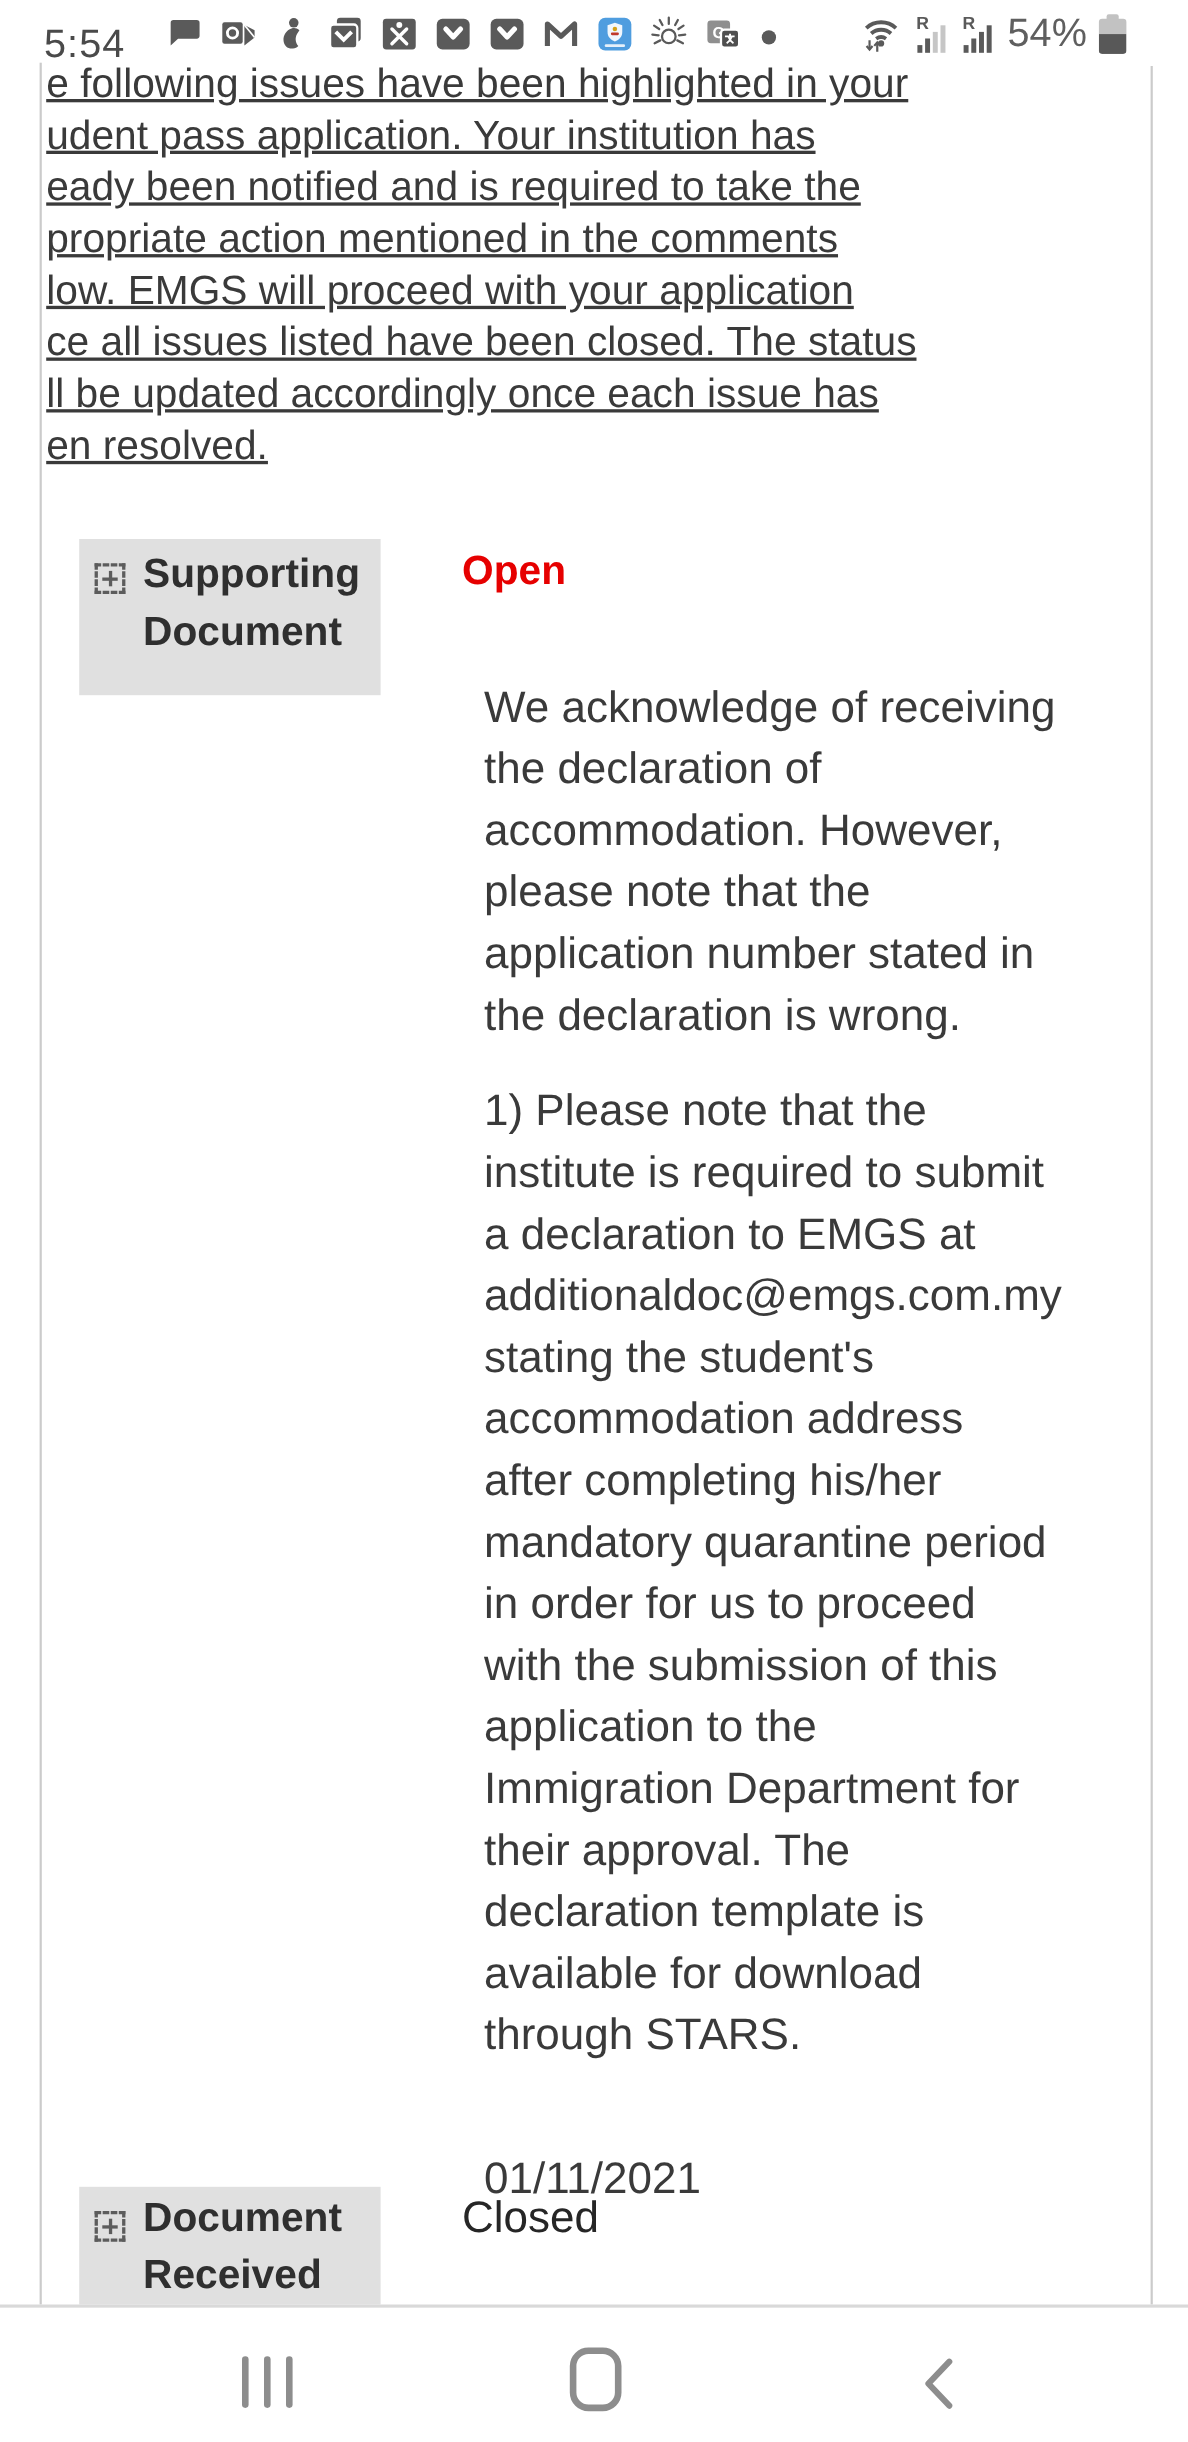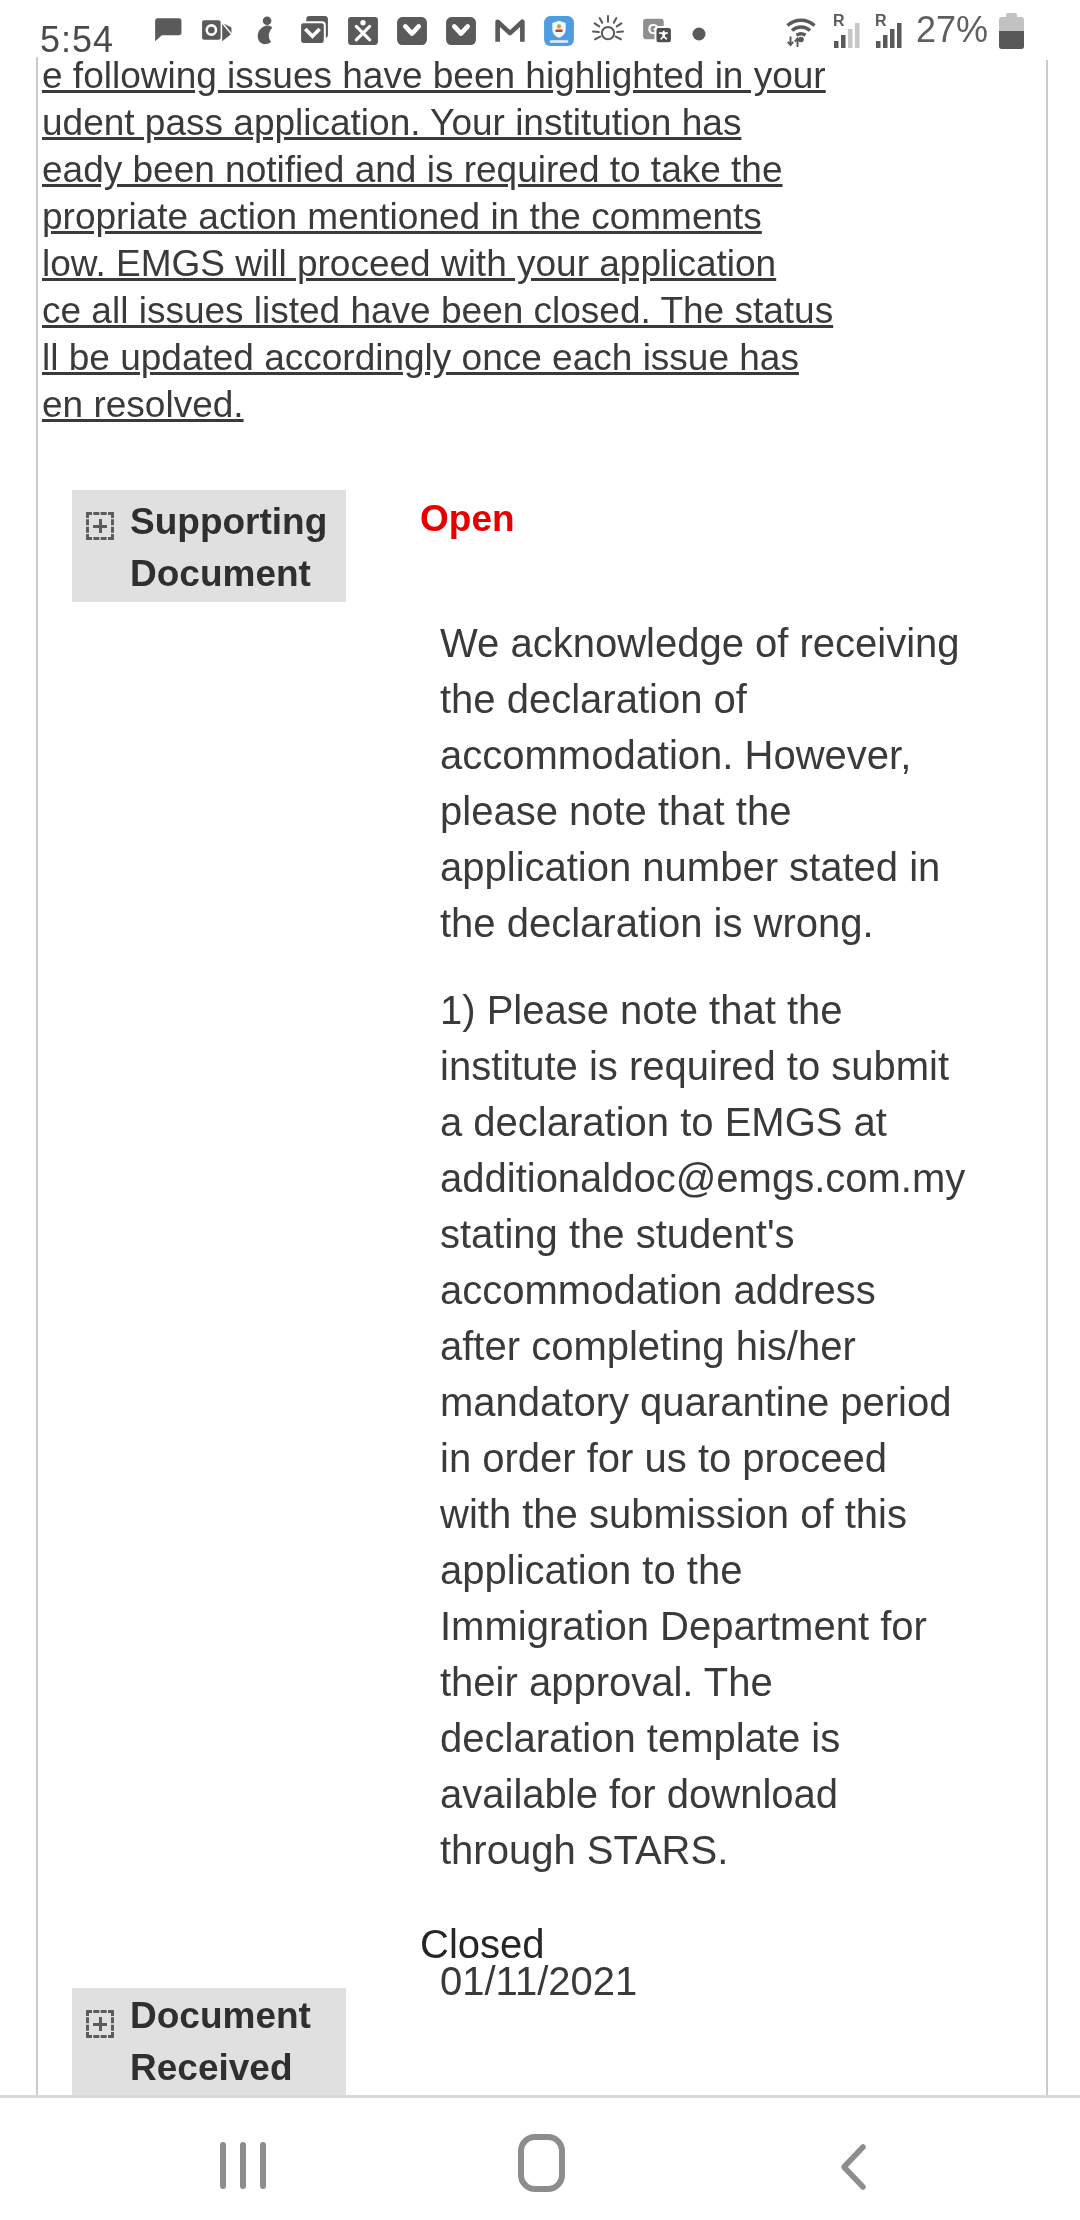--- a/index.html
+++ b/index.html
@@ -30,21 +30,21 @@
     position:absolute; left:72px; width:274px; background:#e0e0e0; overflow:hidden; cursor:pointer;
   }
   .label-box .label-text {
     position:absolute; left:58px; font-size:37px; font-weight:bold; line-height:52px; color:#2f2f2f;
   }
   .expand-icon { position:absolute; width:28px; height:28px; border:3px dashed #5c5c5c; }
   .expand-icon::before { content:""; position:absolute; left:4px; top:9.5px; width:14px; height:3px; background:#5c5c5c; }
   .expand-icon::after  { content:""; position:absolute; left:9.5px; top:4px; width:3px; height:14px; background:#5c5c5c; }
   .status-cell { position:absolute; left:420px; width:612px; text-align:left; }
   #status-open  { top:498px; font-size:37px; font-weight:bold; }
-  #status-closed{ top:1922px; font-size:40px; }
+  #status-closed{ top:1994px; font-size:40px; }
   .comment {
     position:absolute; left:440px; width:620px;
     font-size:40px; line-height:56px; color:#3a3a3a;
   }
   #comment-p1 { top:602px;margin-top:13px; }
   #comment-p2 { top:982px; }
   #comment-date { top:1905px;margin-top:48px; }
   
   .nav-divider { position:absolute; left:0; top:2095px; width:1080px; height:3px; background:#d9d9d9; }
   .nav-bar { position:absolute; left:0; top:2098px; width:1080px; height:122px; background:#fff; }
@@ -155,21 +155,21 @@
         <rect x="16" y="17" width="4.5" height="19" fill="#c6c6c6"></rect>
         <rect x="23" y="11" width="4.5" height="25" fill="#c6c6c6"></rect>
       </svg>
       <svg width="31" height="37" viewBox="0 0 31 37">
         <text x="1" y="14" font-size="16" font-weight="bold" fill="#5a5a5a">R</text>
         <rect x="2" y="29" width="4.5" height="7" fill="#5a5a5a"></rect>
         <rect x="9" y="23" width="4.5" height="13" fill="#5a5a5a"></rect>
         <rect x="16" y="17" width="4.5" height="19" fill="#5a5a5a"></rect>
         <rect x="23" y="11" width="4.5" height="25" fill="#5a5a5a"></rect>
       </svg>
-      <span class="battery-pct">27%</span>
+      <span class="battery-pct">54%</span>
       <div class="battery">
         <div class="nub"></div>
         <div class="body">
             <div class="fill"></div>
           </div>
       </div>
     </div>
   </header>
 
   <main>
@@ -178,21 +178,21 @@
 
     <p class="intro pre">e following issues have been highlighted in your
 udent pass application. Your institution has
 eady been notified and is required to take the
 propriate action mentioned in the comments
 low. EMGS will proceed with your application
 ce all issues listed have been closed. The status
 ll be updated accordingly once each issue has
 en resolved.</p>
 
-    <div class="label-box" style="top:490px; height:112px;">
+    <div class="label-box" style="top:490px; height:142px;">
       <span class="expand-icon" style="left:14px; top:22px;"></span>
       <span class="label-text pre" style="top:6px;">Supporting
 Document</span>
     </div>
     <div class="status-cell" id="status-open" style="color:#e60000;">Open</div>
     <div class="comment pre" id="comment-p1">We acknowledge of receiving
 the declaration of
 accommodation. However,
 please note that the
 application number stated in

